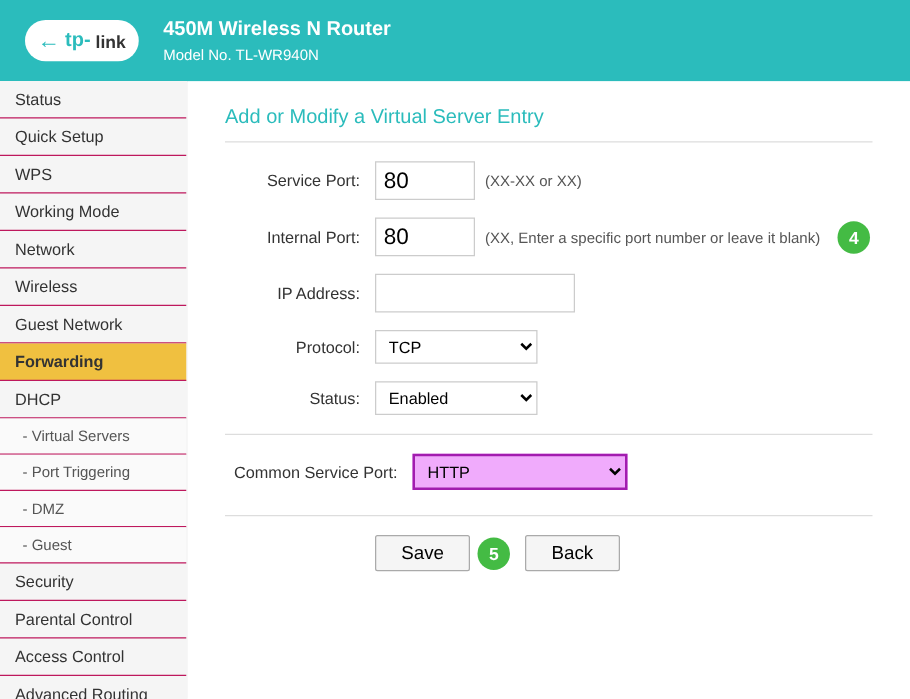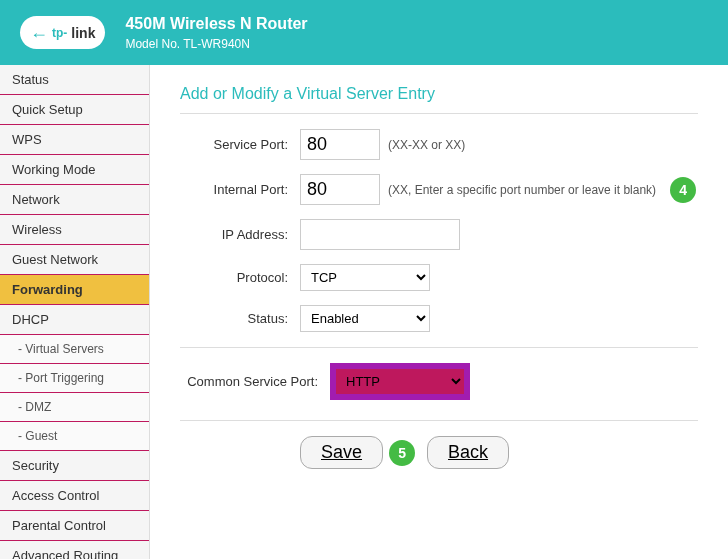--- a/index.html
+++ b/index.html
@@ -137,47 +137,46 @@
       margin-bottom: 20px;
     }
     .common-service-label {
       width: 150px;
       text-align: right;
       padding-right: 12px;
       color: #333;
       font-size: 13px;
     }
     .common-service-select {
-      border: 6px solid #a21caf;
+      border: 2px solid #a21caf;
       padding: 4px 6px;
       font-size: 13px;
-      width: 140px;
-      background: #be185d;
+      width: 172px;
+      background: #f0abfc;
     }
 
     .divider {
       border: none;
       border-top: 1px solid #ddd;
       margin: 15px 0;
     }
 
     .button-row {
       display: flex;
       gap: 12px;
       align-items: center;
       margin-left: 120px;
     }
     .btn {
       padding: 5px 20px;
       border: 1px solid #aaa;
       background: #f5f5f5;
       cursor: pointer;
-      font-size: 18px;
-      border-radius: 12px;
-      text-decoration: underline;
+      font-size: 15px;
+      border-radius: 2px;
     }
 
     
     .logo-container {
       display: flex;
       align-items: center;
       gap: 4px;
       background: white;
       border-radius: 22px;
       padding: 6px 10px;
@@ -187,21 +186,21 @@
       font-size: 18px;
       font-weight: bold;
     }
   </style>
 </head>
 <body>
 
 <div class="header">
   <div class="logo-container">
     <span class="logo-arrow">←</span>
-    <span style="font-weight:bold;color:#2bbcbc;font-size:12px;">tp-</span>
+    <span style="font-weight:bold;color:#2bbcbc;font-size:16px;">tp-</span>
       <span style="font-weight:bold;color:#333;font-size:14px;">link</span>
   </div>
   <div class="header-title">
     <h1>450M Wireless N Router</h1>
     <p>Model No. TL-WR940N</p>
   </div>
 </div>
 
 <div class="main-layout">
 
@@ -213,22 +212,22 @@
     <div class="sidebar-item">Network</div>
     <div class="sidebar-item">Wireless</div>
     <div class="sidebar-item">Guest Network</div>
     <div class="sidebar-item active">Forwarding</div>
     <div class="sidebar-item">DHCP</div>
     <div class="sidebar-item sub-item">- Virtual Servers</div>
     <div class="sidebar-item sub-item">- Port Triggering</div>
     <div class="sidebar-item sub-item">- DMZ</div>
     <div class="sidebar-item sub-item">- Guest</div>
     <div class="sidebar-item">Security</div>
+    <div class="sidebar-item">Parental Control</div>
     <div class="sidebar-item">Access Control</div>
-    <div class="sidebar-item">Parental Control</div>
     <div class="sidebar-item">Advanced Routing</div>
 
   </nav>
 
   <div class="content">
     <div class="page-title">Add or Modify a Virtual Server Entry</div>
 
     <div class="form-table">
 
       <div class="form-row">

